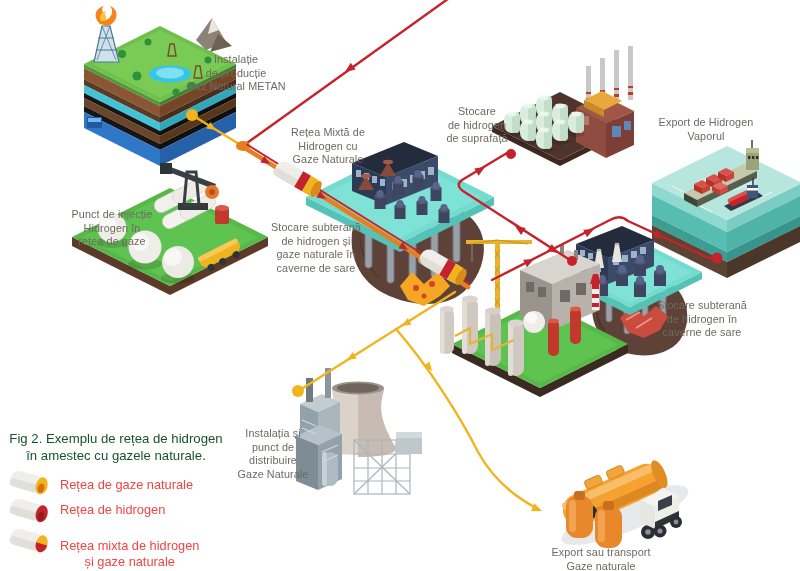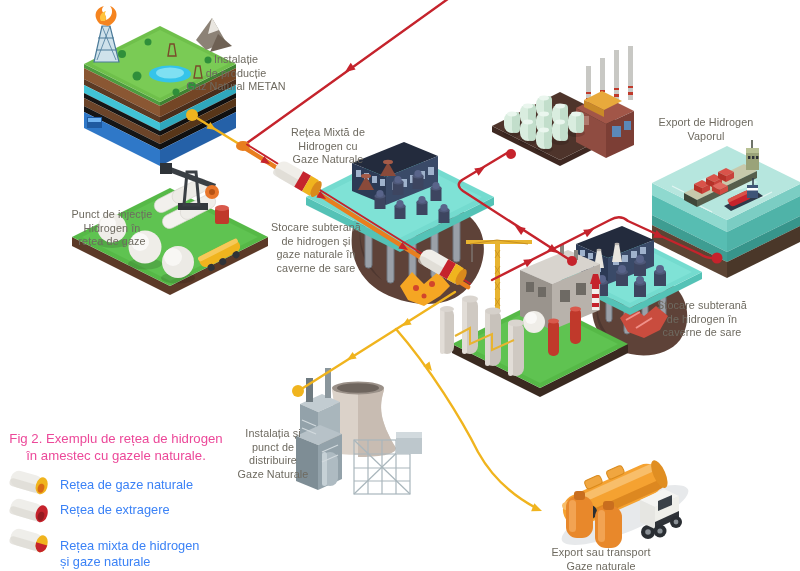--- a/index.html
+++ b/index.html
@@ -3,23 +3,23 @@
 <meta charset="utf-8">
 <style>
   html,body{margin:0;padding:0;background:#fff;}
   .stage{position:relative;width:800px;height:571px;background:#fff;overflow:hidden;
          font-family:"Liberation Sans",sans-serif;}
   .stage svg{position:absolute;left:0;top:0;}
   .lbl{position:absolute;transform:translateX(-50%);text-align:center;
        font:10.8px/13.5px "Liberation Sans",sans-serif;color:#6E6A60;
        letter-spacing:.1px;white-space:nowrap;}
   .caption{position:absolute;transform:translateX(-50%);text-align:center;
-       font:13.2px/16.5px "Liberation Sans",sans-serif;color:#ec4899;white-space:nowrap;}
+       font:13.2px/16.5px "Liberation Sans",sans-serif;color:#14532d;white-space:nowrap;}
   .leg-text{position:absolute;font:12.8px/15.5px "Liberation Sans",sans-serif;
-       color:#3b82f6;white-space:nowrap;}
+       color:#ef4444;white-space:nowrap;text-align:center;}
   .leg-icon{position:absolute;}
   
   .stroke-h2{stroke:var(--c-h2);}   .fill-h2{fill:var(--c-h2);}
   .stroke-gas{stroke:var(--c-gas);} .fill-gas{fill:var(--c-gas);}
   .stroke-mix{stroke:var(--c-mix);} .fill-mix{fill:var(--c-mix);}
 </style>
 </head>
 <body>
 
 <div class="stage">
@@ -639,20 +639,21 @@
     <circle class="fill-gas" cx="298" cy="391" r="6"></circle>
 
     <path class="stroke-gas" stroke-width="2.4" d="M396,329 C430,368 462,420 478,452 C488,470 506,492 536,508"></path>
     <path class="fill-gas" transform="translate(432,371) rotate(52)" d="M0,0 L-9,3.8 L-9,-3.8 Z"></path>
     <path class="fill-gas" transform="translate(542,511) rotate(22)" d="M0,0 L-10,4.2 L-10,-4.2 Z"></path>
   </g>
 </svg>
 
 <div class="lbl" style="left:236px;top:53px">Instalație<br>de producție<br>Gaz Natural METAN</div>
 <div class="lbl" style="left:328px;top:126px">Rețea Mixtă de<br>Hidrogen cu<br>Gaze Naturale</div>
+<div class="lbl" style="left:477px;top:105px">Stocare<br>de hidrogen<br>de suprafață</div>
 <div class="lbl" style="left:706px;top:116px">Export de Hidrogen<br>Vaporul</div>
 <div class="lbl" style="left:112px;top:208px">Punct de injecție<br>Hidrogen în<br>rețea de gaze</div>
 <div class="lbl" style="left:316px;top:221px">Stocare subterană<br>de hidrogen și<br>gaze naturale  în<br>caverne de sare</div>
 <div class="lbl" style="left:702px;top:299px">Stocare subterană<br>de hidrogen în<br>caverne de sare</div>
 <div class="lbl" style="left:273px;top:427px">Instalația și<br>punct de<br>distribuire<br>Gaze Naturale</div>
 <div class="lbl" style="left:601px;top:546px">Export sau transport<br>Gaze naturale</div>
 
 <div class="caption" style="left:116px;top:431px">Fig 2. Exemplu de rețea de hidrogen<br>în amestec cu gazele naturale.</div>
 
 <div class="leg-icon" style="left:6px;top:464px">
@@ -670,21 +671,21 @@
 <div class="leg-icon" style="left:6px;top:492px">
   <svg width="52" height="38" viewBox="0 0 52 38">
     <g transform="rotate(16 24 19)">
       <rect x="4" y="10" width="33" height="17" rx="8.5" fill="#EFEEEA"></rect>
       <rect x="4" y="19" width="33" height="8" rx="4" fill="#DCD9D2" opacity="0.7"></rect>
       <ellipse cx="36" cy="18.5" rx="5.8" ry="8.7" class="fill-h2"></ellipse>
       <ellipse cx="36" cy="21" rx="3.2" ry="4.6" fill="#951A20"></ellipse>
     </g>
   </svg>
 </div>
-<div class="leg-text" style="left:60px;top:502px">Rețea de extragere</div>
+<div class="leg-text" style="left:60px;top:502px">Rețea de hidrogen</div>
 
 <div class="leg-icon" style="left:6px;top:522px">
   <svg width="52" height="38" viewBox="0 0 52 38">
     <g transform="rotate(16 24 19)">
       <rect x="4" y="10" width="33" height="17" rx="8.5" fill="#EFEEEA"></rect>
       <rect x="4" y="19" width="33" height="8" rx="4" fill="#DCD9D2" opacity="0.7"></rect>
       <ellipse cx="36" cy="18.5" rx="5.8" ry="8.7" class="fill-gas"></ellipse>
       <path d="M30.2,18.5 A5.8 8.7 0 0 0 41.8,18.5 Z" class="fill-h2"></path>
     </g>
   </svg>

